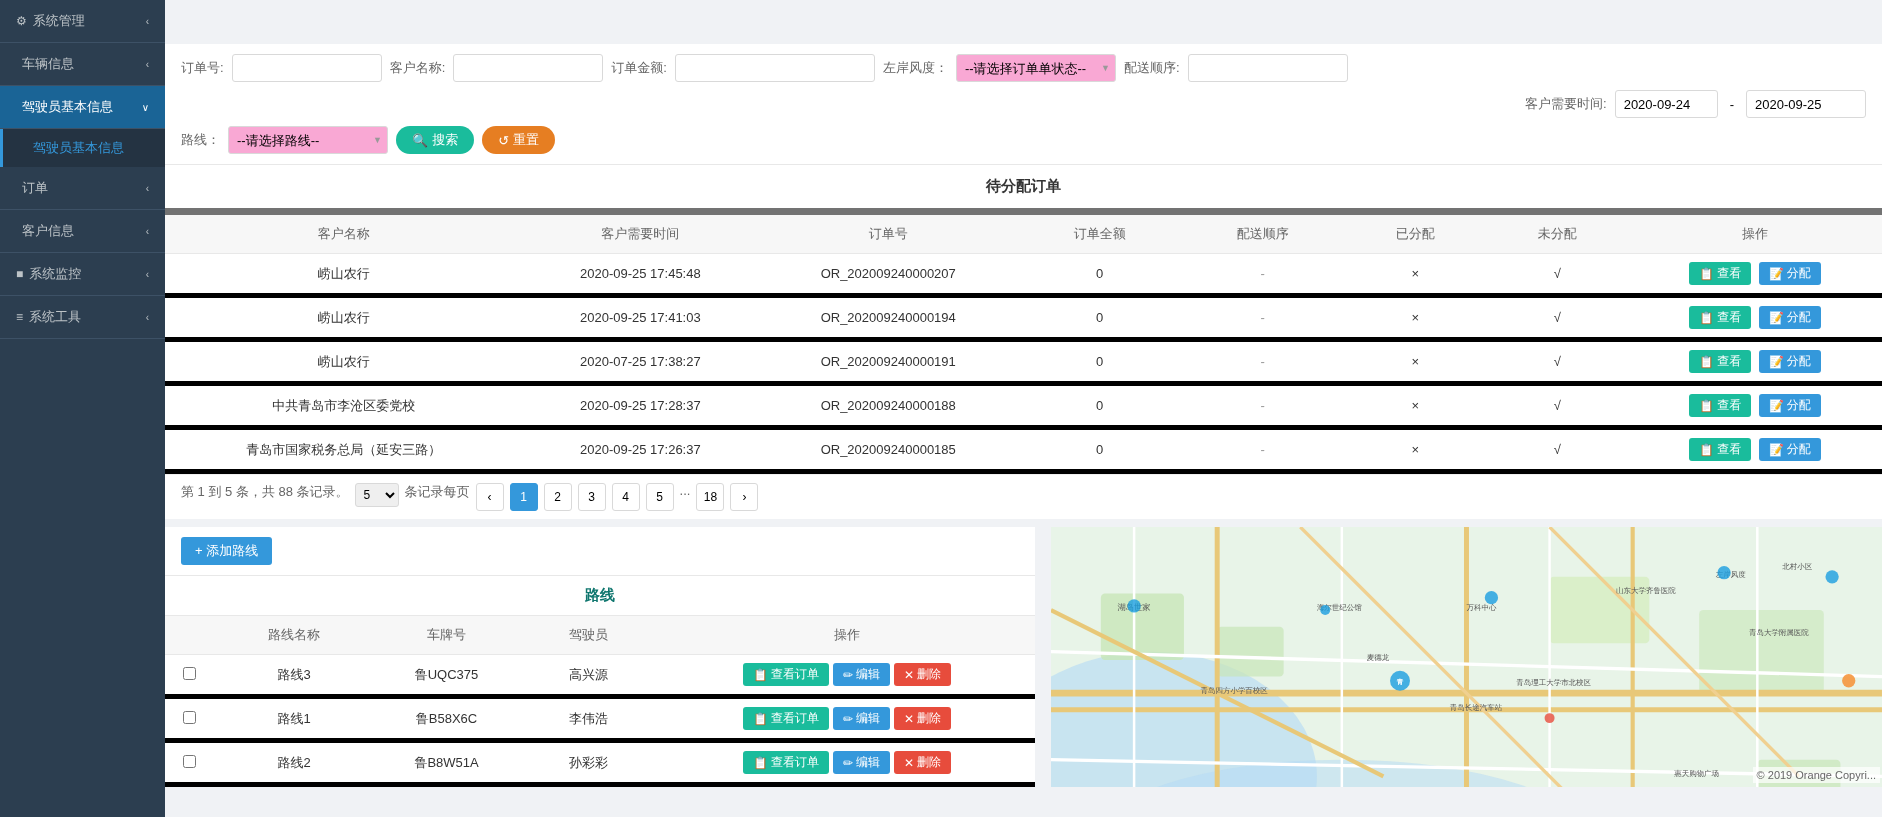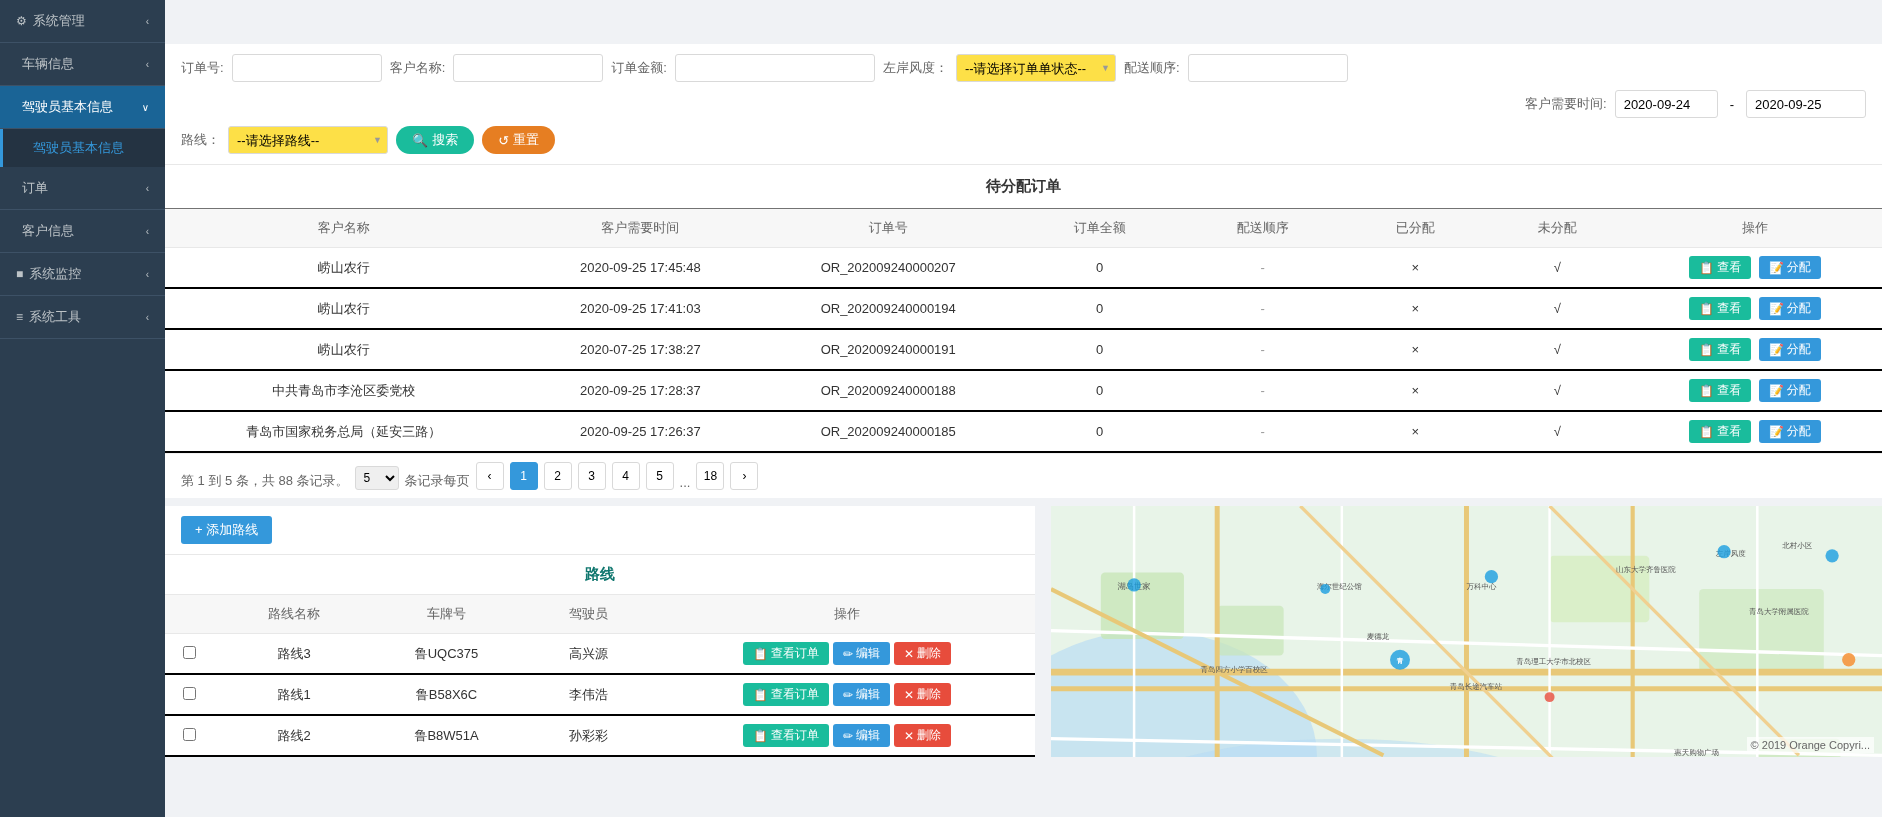--- a/index.html
+++ b/index.html
@@ -72,21 +72,21 @@
       font-size: 13px;
       height: 28px;
       outline: none;
     }
     .filter-select {
       border: 1px solid #d9d9d9;
       border-radius: 3px;
       padding: 4px 8px;
       font-size: 13px;
       height: 28px;
-      background: #fde047;
+      background: #f9a8d4;
       outline: none;
       appearance: none;
       padding-right: 20px;
       position: relative;
     }
     .select-wrap {
       position: relative;
       display: inline-block;
     }
     .select-wrap::after {
@@ -138,41 +138,41 @@
     .section {
       background: #fff;
       margin: 0 0 8px 0;
     }
     .section-title {
       text-align: center;
       font-size: 15px;
       font-weight: bold;
       padding: 12px;
       color: #333;
-      border-bottom: 1px solid #737373;
+      border-bottom: 7px solid #737373;
     }
 
     
     .data-table {
       width: 100%;
       border-collapse: collapse;
       font-size: 13px;
     }
     .data-table th {
       background: #f7f7f7;
       padding: 10px 24px;
       text-align: center;
       font-weight: normal;
       color: #666;
       border-bottom: 1px solid #e8e8e8;
     }
     .data-table td {
       padding: 8px 12px;
       text-align: center;
-      border-bottom: 2px solid #000000;
+      border-bottom: 5px solid #000000;
       color: #333;
     }
     .data-table .dash { color: #999; }
 
     .btn-view {
       background: #1abc9c;
       color: #fff;
       border: none;
       border-radius: 3px;
       padding: 3px 10px;
@@ -215,21 +215,21 @@
       cursor: pointer;
       font-size: 12px;
       display: inline-flex;
       align-items: center;
       gap: 3px;
     }
 
     
     .pagination-bar {
       display: flex;
-      align-items: flex-end;
+      align-items: flex-start;
       padding: 8px 16px;
       font-size: 13px;
       color: #666;
       gap: 6px;
       border-top: 1px solid #f0f0f0;
     }
     .page-btn {
       width: 28px;
       height: 28px;
       border: 1px solid #d9d9d9;
@@ -310,21 +310,21 @@
 
     
     .map-roads {
       position: absolute;
       top: 0; left: 0; right: 0; bottom: 0;
     }
 
     .copyright-text {
       position: absolute;
       bottom: 4px;
-      right: 8px;
+      right: 2px;
       font-size: 11px;
       color: #666;
       background: rgba(255,255,255,0.7);
       padding: 2px 4px;
     }
 
     .checkbox-cell {
       width: 30px;
       text-align: center;
     }

